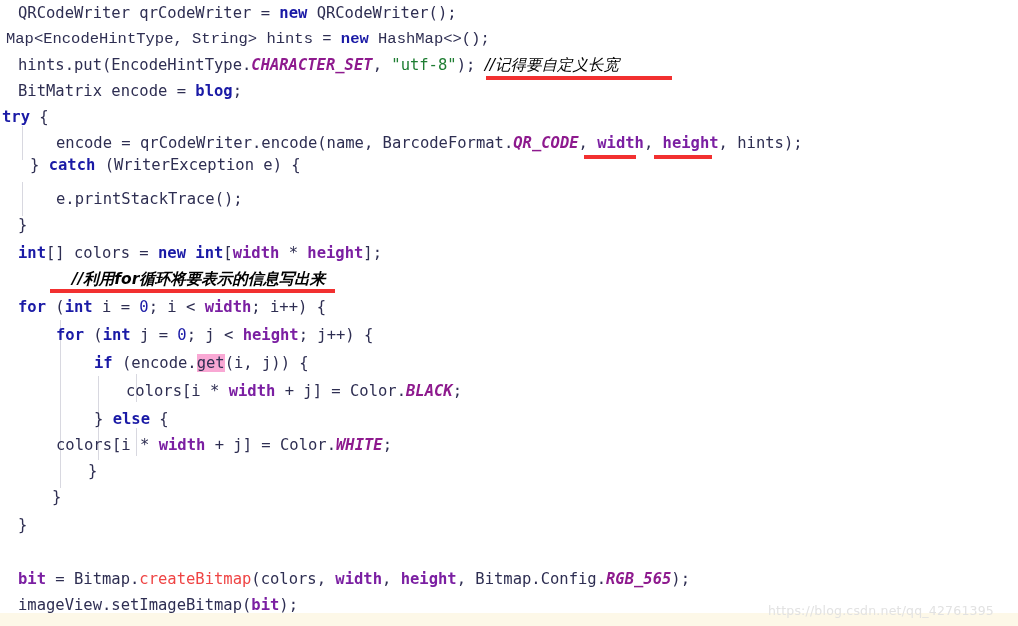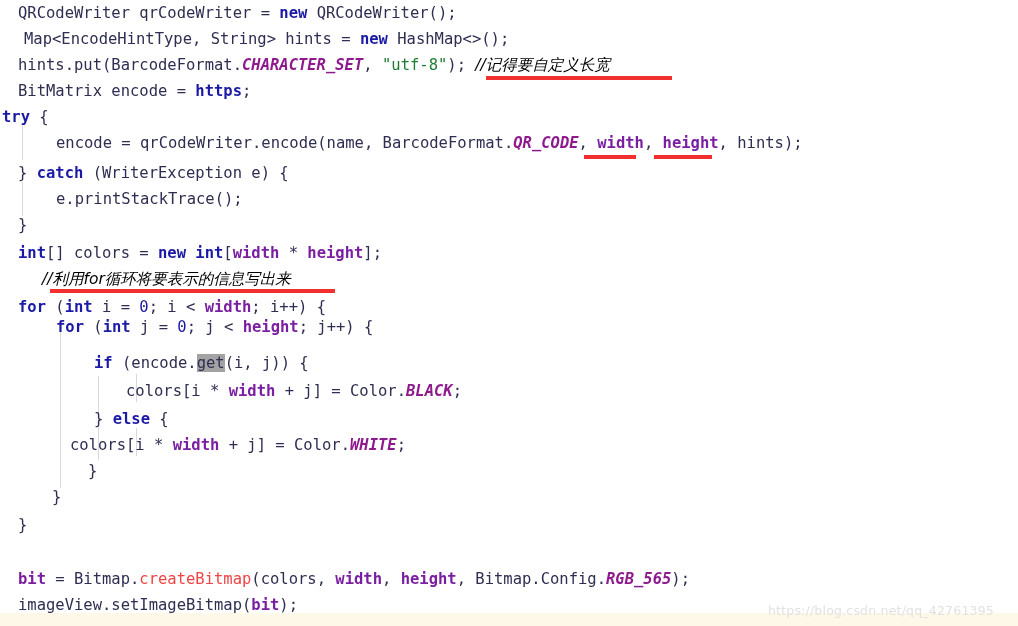--- a/index.html
+++ b/index.html
@@ -51,21 +51,21 @@
   .t-plain    { color: #2e2e52; }
   .t-kw       { color: #1a1aa6; font-weight: bold; }
   .t-field    { color: #7b1fa2; font-weight: bold; }
   .t-const    { color: #8e1a8e; font-weight: bold; font-style: italic; }
   .t-method   { color: #ef4444; }
   .t-str      { color: #1e7d32; }
   .t-num      { color: #1a1aa6; }
   .t-comment  { color: #000000; font-style: italic; font-family: "DejaVu Sans", "Liberation Sans", sans-serif; }
 
   .hl-search {
-    background: #a3a3a3;
+    background: #f9a8d4;
   }
 
   
   .red-underline {
     position: absolute;
     background: #f23030;
     height: 4px;
     border-radius: 0;
   }
 
@@ -98,36 +98,36 @@
       <div class="indent-guide" style="left: 22px; top: 126px; height: 34px;"></div>
       <div class="indent-guide" style="left: 22px; top: 182px; height: 34px;"></div>
       <div class="indent-guide" style="left: 60px; top: 320px; height: 168px;"></div>
       <div class="indent-guide" style="left: 98px; top: 376px; height: 84px;"></div>
       <div class="indent-guide" style="left: 136px; top: 374px; height: 28px;"></div>
       <div class="indent-guide" style="left: 136px; top: 428px; height: 28px;"></div>
     </div>
 
   <div id="code-lines">
       <div class="code-line" style="top: 0px; padding-left: 18px;"><span class="t-plain">QRCodeWriter qrCodeWriter = </span><span class="t-kw">new</span><span class="t-plain"> QRCodeWriter();</span></div>
-      <div class="code-line" style="top: 26px; padding-left: 24px;"><span class="t-plain">Map&lt;EncodeHintType, String&gt; hints = </span><span class="t-kw">new</span><span class="t-plain"> HashMap&lt;&gt;();</span></div>
-      <div class="code-line" style="top: 52px; padding-left: 18px;"><span class="t-plain">hints.put(BarcodeFormat.</span><span class="t-const">CHARACTER_SET</span><span class="t-plain">, </span><span class="t-str">"utf-8"</span><span class="t-plain">); </span><span class="t-comment">//记得要自定义长宽</span></div>
-      <div class="code-line" style="top: 78px; padding-left: 18px;"><span class="t-plain">BitMatrix encode = </span><span class="t-kw">https</span><span class="t-plain">;</span></div>
+      <div class="code-line" style="top: 26px; padding-left: 6px; font-family: Liberation Mono, monospace;"><span class="t-plain">Map&lt;EncodeHintType, String&gt; hints = </span><span class="t-kw">new</span><span class="t-plain"> HashMap&lt;&gt;();</span></div>
+      <div class="code-line" style="top: 52px; padding-left: 18px;"><span class="t-plain">hints.put(EncodeHintType.</span><span class="t-const">CHARACTER_SET</span><span class="t-plain">, </span><span class="t-str">"utf-8"</span><span class="t-plain">); </span><span class="t-comment">//记得要自定义长宽</span></div>
+      <div class="code-line" style="top: 78px; padding-left: 18px;"><span class="t-plain">BitMatrix encode = </span><span class="t-kw">blog</span><span class="t-plain">;</span></div>
       <div class="code-line" style="top: 104px; padding-left: 2px;"><span class="t-kw">try</span><span class="t-plain"> {</span></div>
       <div class="code-line" style="top: 130px; padding-left: 56px;"><span class="t-plain">encode = qrCodeWriter.encode(name, BarcodeFormat.</span><span class="t-const">QR_CODE</span><span class="t-plain">, </span><span class="t-field">width</span><span class="t-plain">, </span><span class="t-field">height</span><span class="t-plain">, hints);</span></div>
-      <div class="code-line" style="top: 160px; padding-left: 18px;"><span class="t-plain">} </span><span class="t-kw">catch</span><span class="t-plain"> (WriterException e) {</span></div>
+      <div class="code-line" style="top: 152px; padding-left: 30px;"><span class="t-plain">} </span><span class="t-kw">catch</span><span class="t-plain"> (WriterException e) {</span></div>
       <div class="code-line" style="top: 186px; padding-left: 56px;"><span class="t-plain">e.printStackTrace();</span></div>
       <div class="code-line" style="top: 212px; padding-left: 18px;"><span class="t-plain">}</span></div>
       <div class="code-line" style="top: 240px; padding-left: 18px;"><span class="t-kw">int</span><span class="t-plain">[] colors = </span><span class="t-kw">new</span><span class="t-plain"> </span><span class="t-kw">int</span><span class="t-plain">[</span><span class="t-field">width</span><span class="t-plain"> * </span><span class="t-field">height</span><span class="t-plain">];</span></div>
-      <div class="code-line" style="top: 266px; padding-left: 42px;"><span class="t-comment">//利用for循环将要表示的信息写出来</span></div>
+      <div class="code-line" style="top: 266px; padding-left: 72px; font-weight: bold;"><span class="t-comment">//利用for循环将要表示的信息写出来</span></div>
       <div class="code-line" style="top: 294px; padding-left: 18px;"><span class="t-kw">for</span><span class="t-plain"> (</span><span class="t-kw">int</span><span class="t-plain"> i = </span><span class="t-num">0</span><span class="t-plain">; i &lt; </span><span class="t-field">width</span><span class="t-plain">; i++) {</span></div>
-      <div class="code-line" style="top: 314px; padding-left: 56px;"><span class="t-kw">for</span><span class="t-plain"> (</span><span class="t-kw">int</span><span class="t-plain"> j = </span><span class="t-num">0</span><span class="t-plain">; j &lt; </span><span class="t-field">height</span><span class="t-plain">; j++) {</span></div>
+      <div class="code-line" style="top: 322px; padding-left: 56px;"><span class="t-kw">for</span><span class="t-plain"> (</span><span class="t-kw">int</span><span class="t-plain"> j = </span><span class="t-num">0</span><span class="t-plain">; j &lt; </span><span class="t-field">height</span><span class="t-plain">; j++) {</span></div>
       <div class="code-line" style="top: 350px; padding-left: 94px;"><span class="t-kw">if</span><span class="t-plain"> (encode.</span><span class="t-plain hl-search">get</span><span class="t-plain">(i, j)) {</span></div>
       <div class="code-line" style="top: 378px; padding-left: 126px;"><span class="t-plain">colors[i * </span><span class="t-field">width</span><span class="t-plain"> + j] = Color.</span><span class="t-const">BLACK</span><span class="t-plain">;</span></div>
       <div class="code-line" style="top: 406px; padding-left: 94px;"><span class="t-plain">} </span><span class="t-kw">else</span><span class="t-plain"> {</span></div>
-      <div class="code-line" style="top: 432px; padding-left: 70px;"><span class="t-plain">colors[i * </span><span class="t-field">width</span><span class="t-plain"> + j] = Color.</span><span class="t-const">WHITE</span><span class="t-plain">;</span></div>
+      <div class="code-line" style="top: 432px; padding-left: 56px;"><span class="t-plain">colors[i * </span><span class="t-field">width</span><span class="t-plain"> + j] = Color.</span><span class="t-const">WHITE</span><span class="t-plain">;</span></div>
       <div class="code-line" style="top: 458px; padding-left: 88px;"><span class="t-plain">}</span></div>
       <div class="code-line" style="top: 484px; padding-left: 52px;"><span class="t-plain">}</span></div>
       <div class="code-line" style="top: 512px; padding-left: 18px;"><span class="t-plain">}</span></div>
       <div class="code-line" style="top: 566px; padding-left: 18px;"><span class="t-field">bit</span><span class="t-plain"> = Bitmap.</span><span class="t-method">createBitmap</span><span class="t-plain">(colors, </span><span class="t-field">width</span><span class="t-plain">, </span><span class="t-field">height</span><span class="t-plain">, Bitmap.Config.</span><span class="t-const">RGB_565</span><span class="t-plain">);</span></div>
       <div class="code-line" style="top: 592px; padding-left: 18px;"><span class="t-plain">imageView.setImageBitmap(</span><span class="t-field">bit</span><span class="t-plain">);</span></div>
     </div>
 
   <div id="annotations">
       <div class="red-underline" style="left: 486px; top: 76px; width: 186px; background: rgb(242, 48, 48);"></div>
       <div class="red-underline" style="left: 584px; top: 155px; width: 52px; background: rgb(242, 48, 48);"></div>

